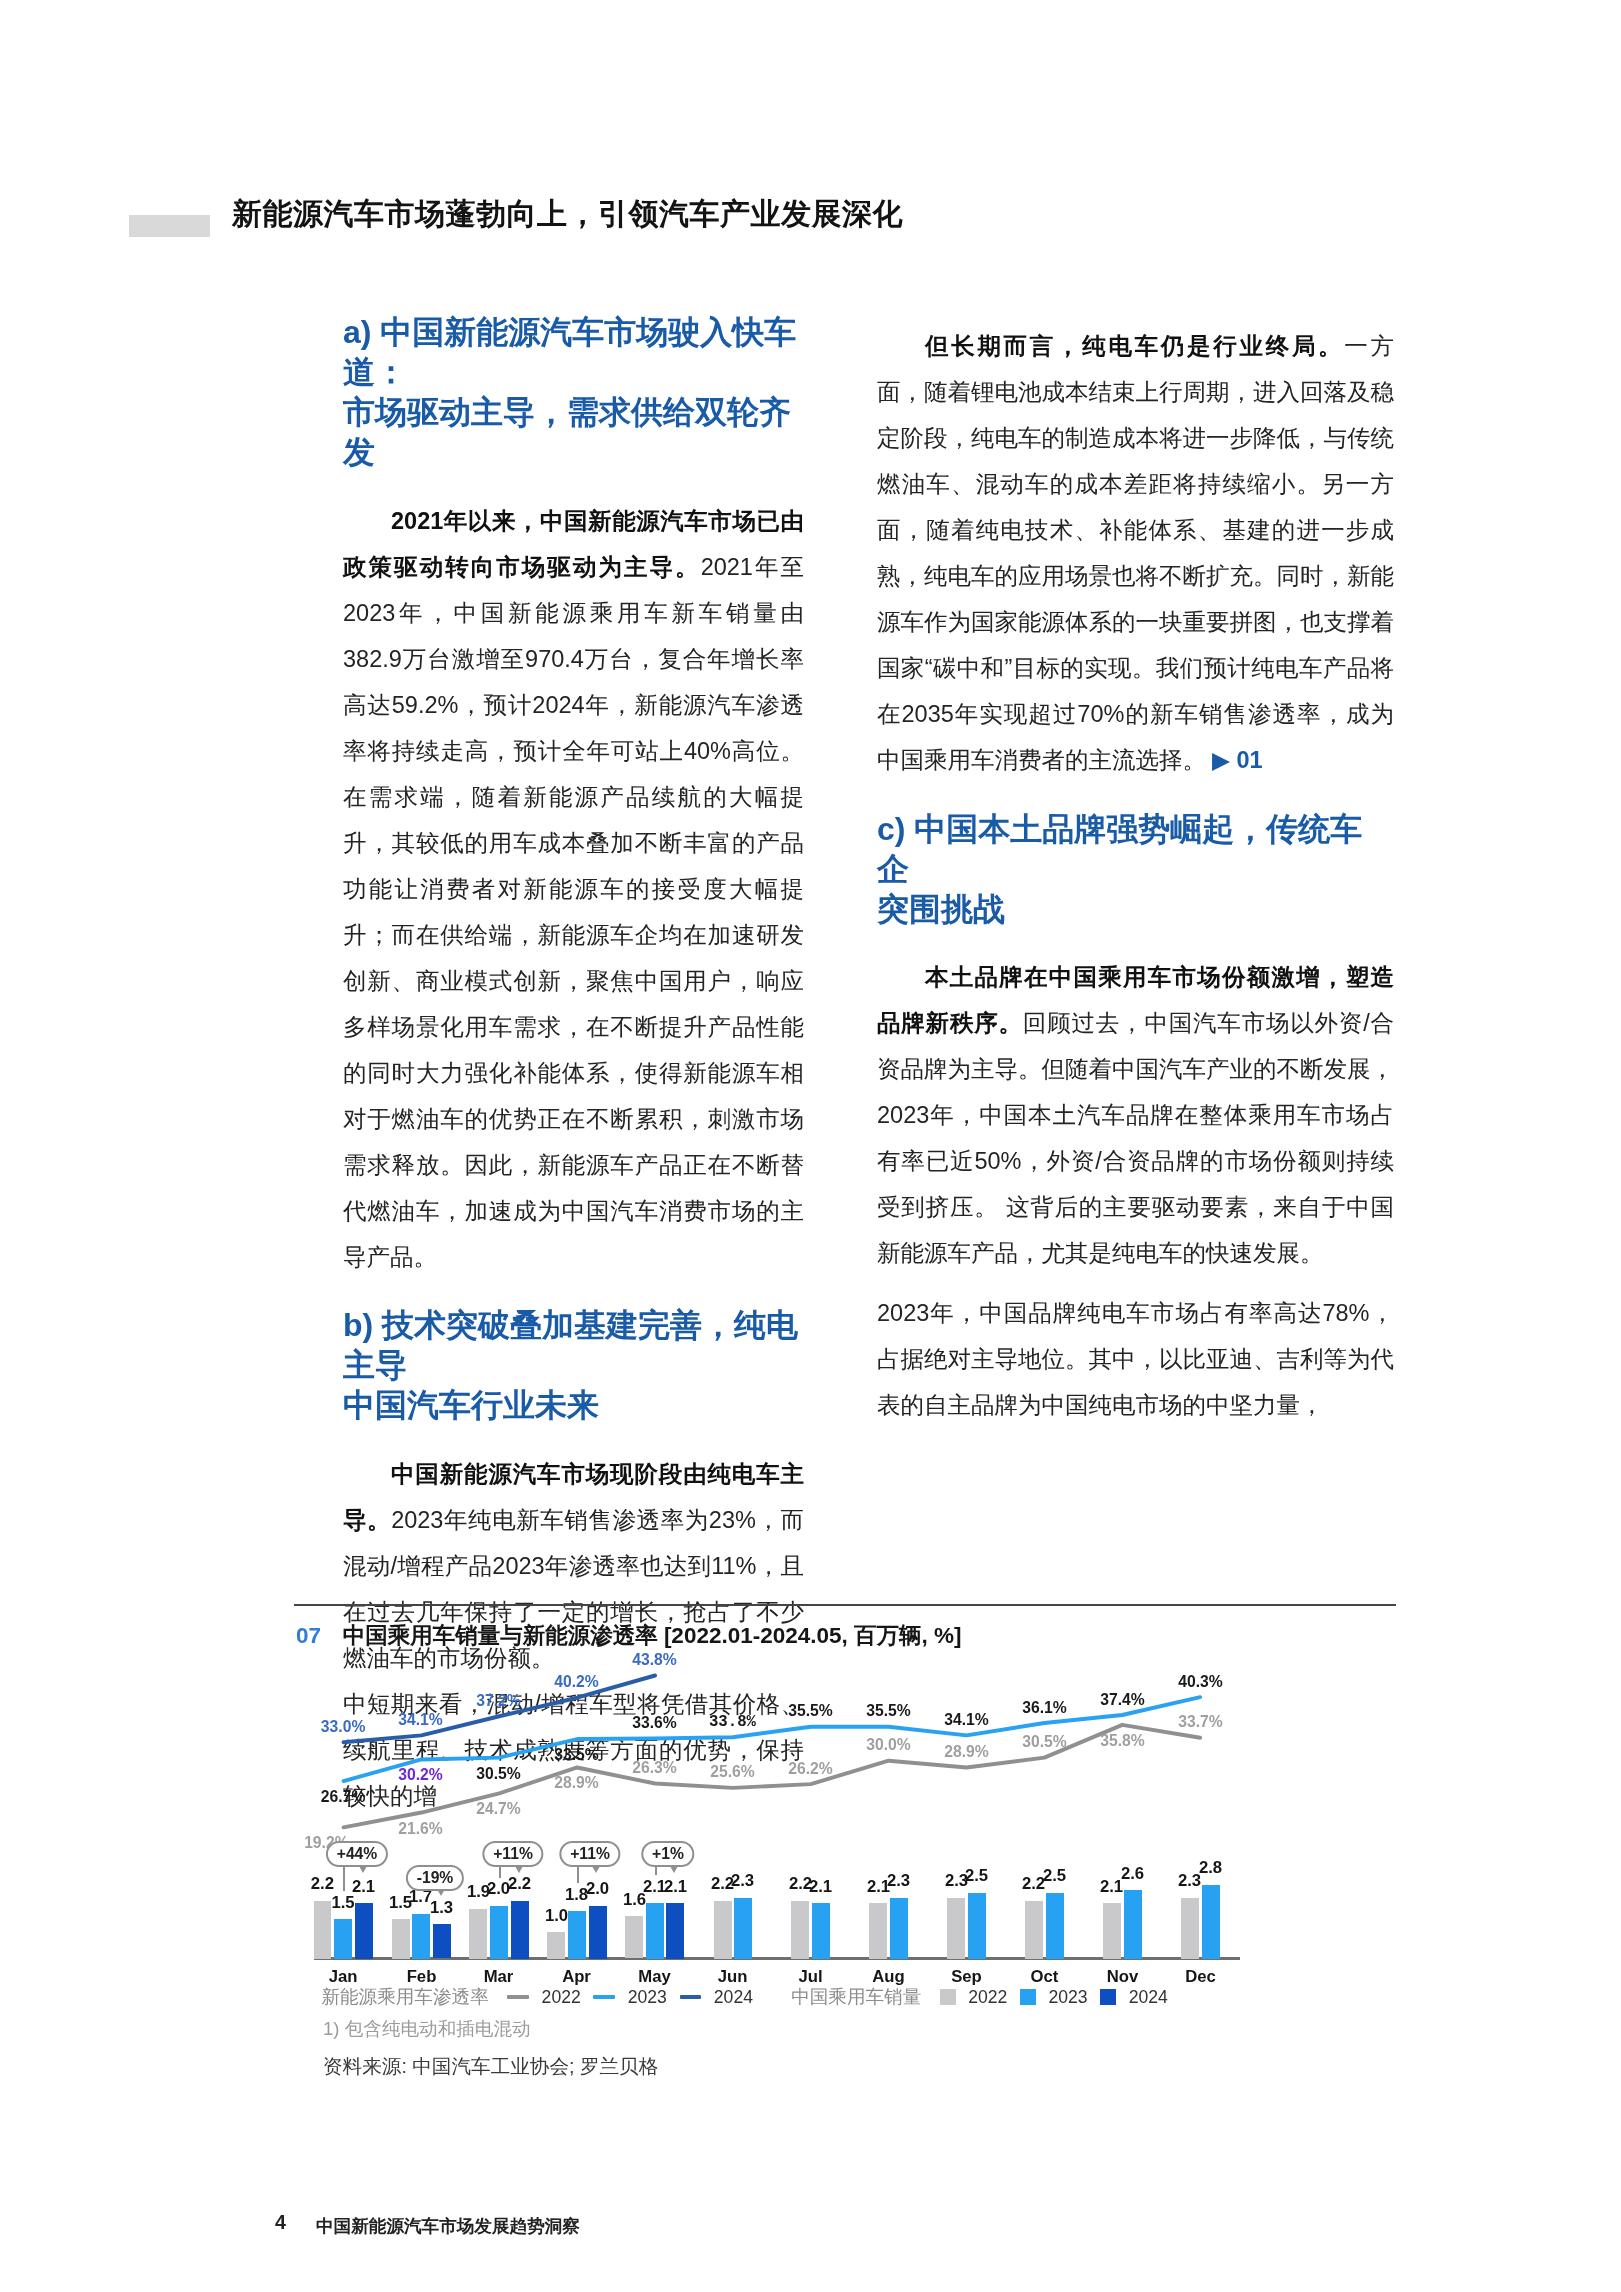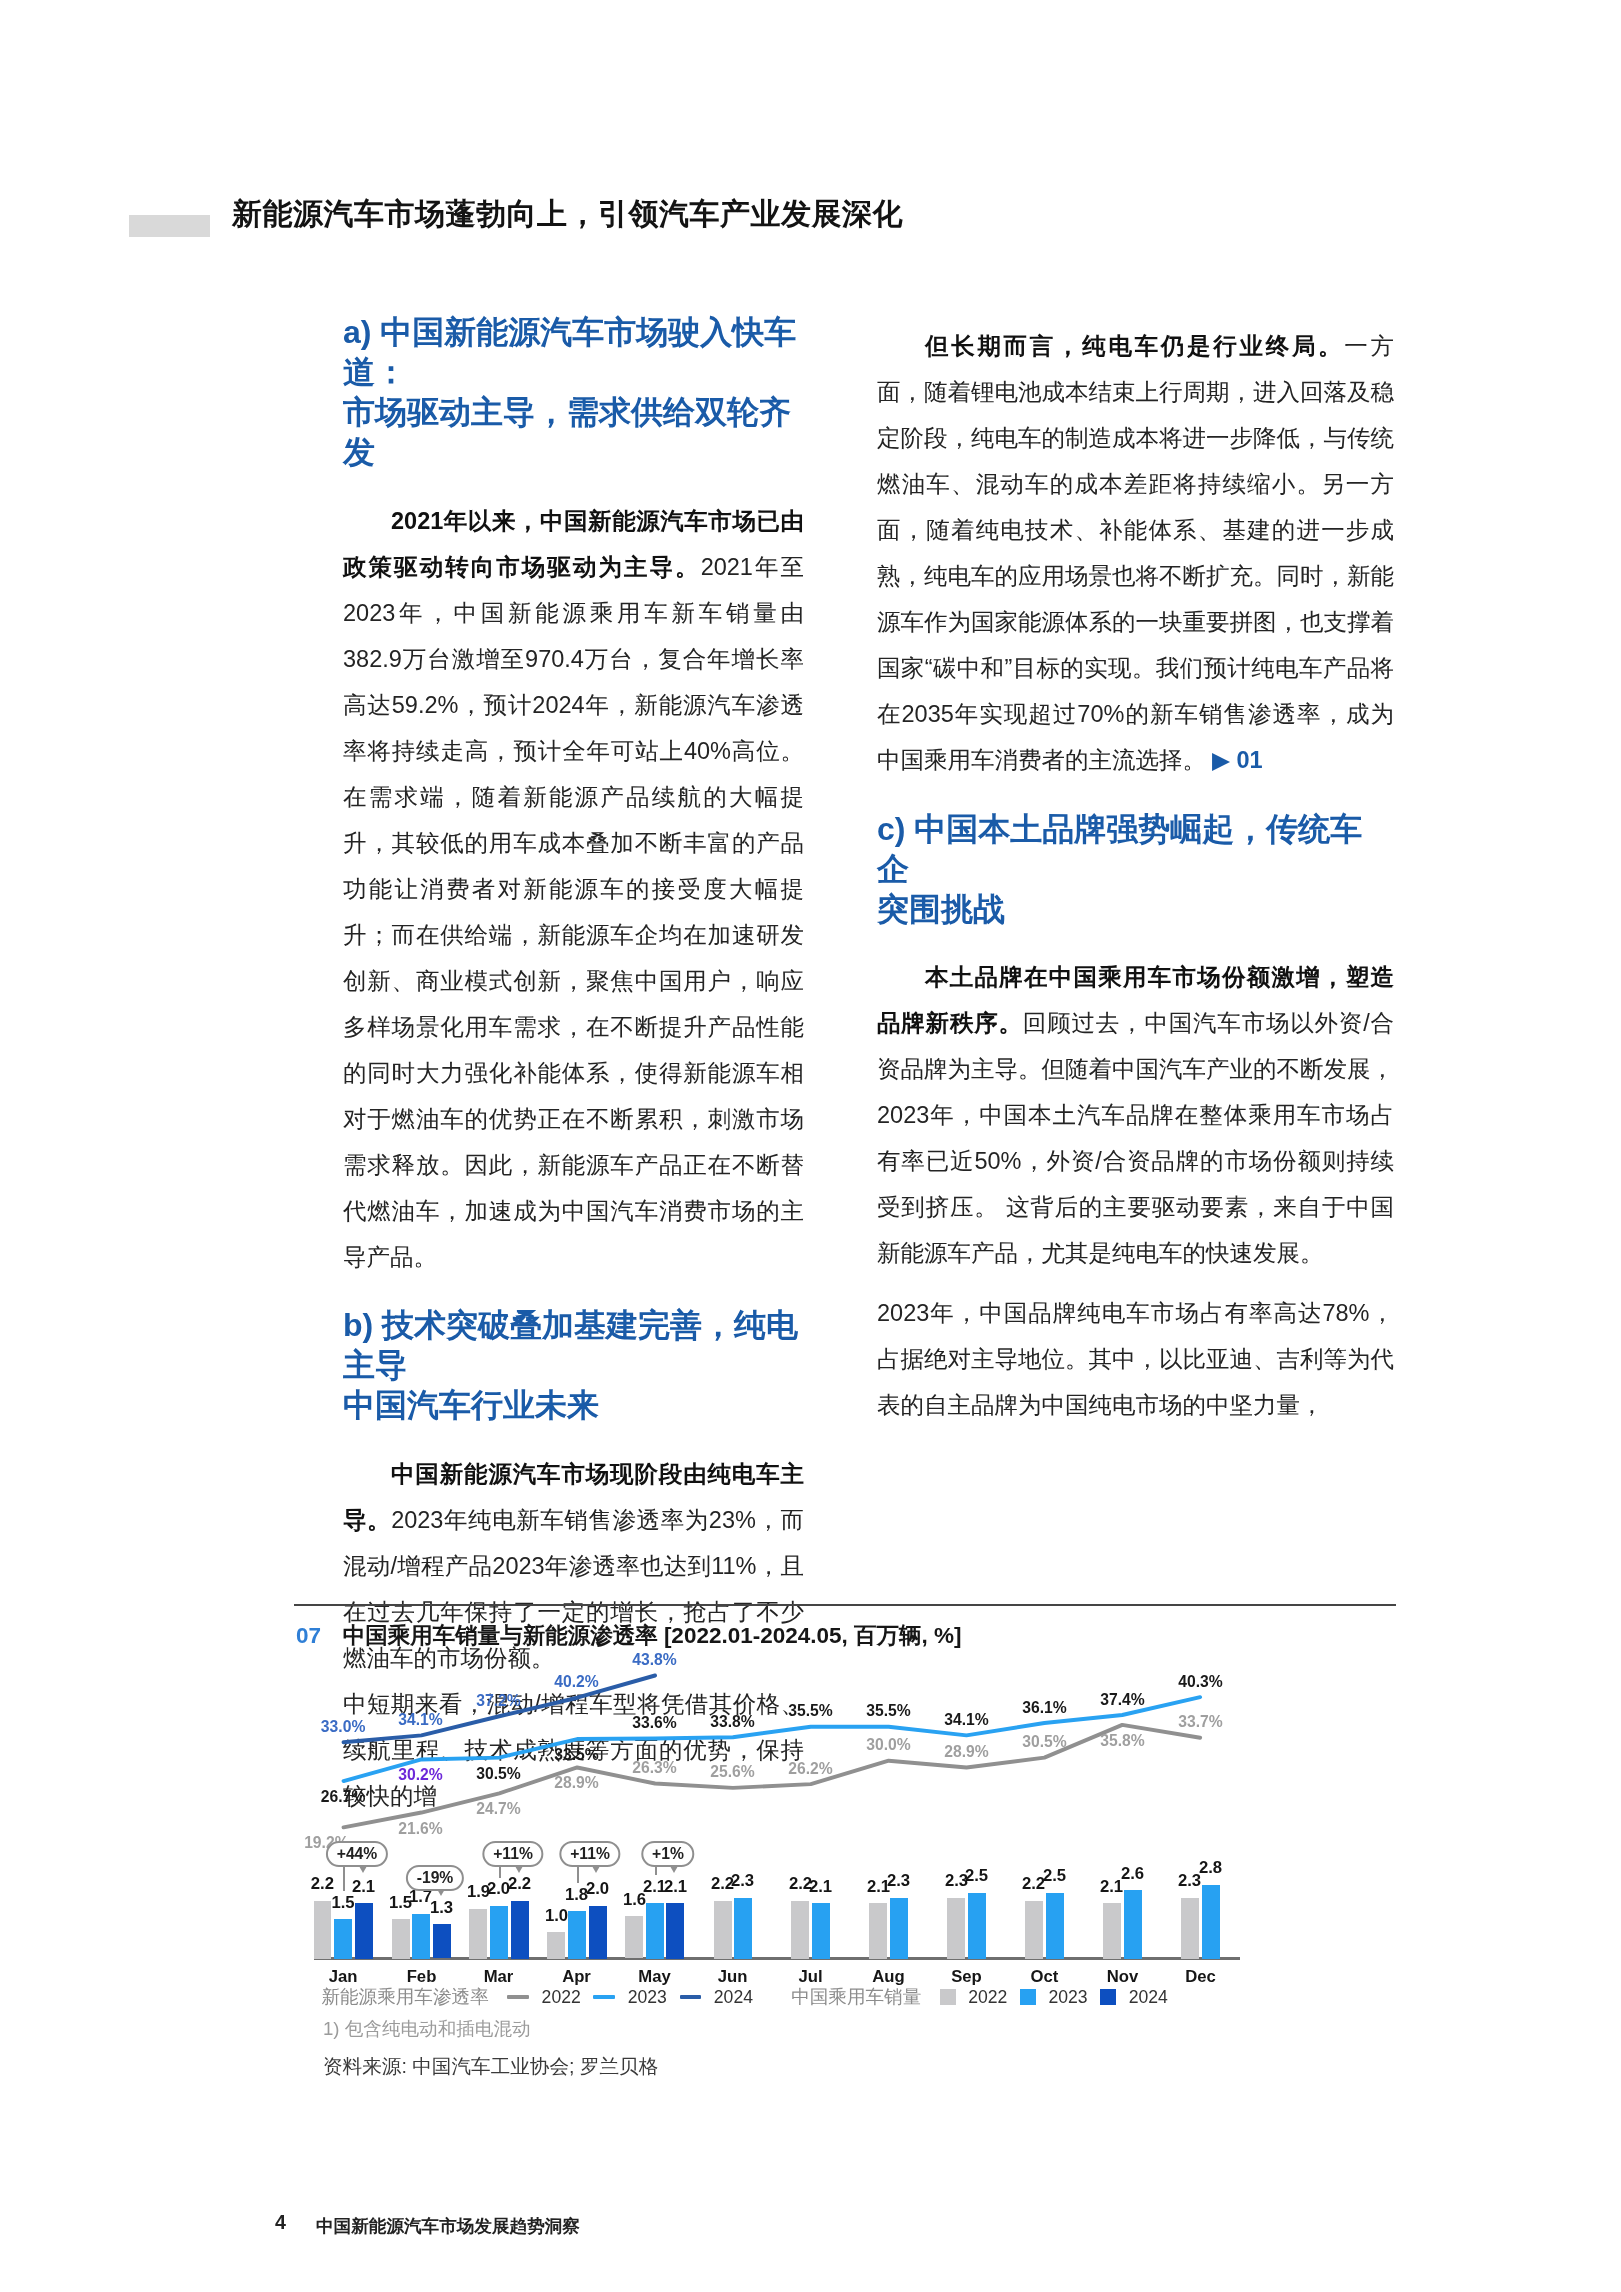--- a/index.html
+++ b/index.html
@@ -170,21 +170,21 @@
         <div class="line-label" style="left: 567px; top: 132px; color: rgb(159, 159, 159);">30.0%</div>
         <div class="line-label" style="left: 645px; top: 139px; color: rgb(159, 159, 159);">28.9%</div>
         <div class="line-label" style="left: 723px; top: 129px; color: rgb(159, 159, 159);">30.5%</div>
         <div class="line-label" style="left: 801px; top: 128px; color: rgb(159, 159, 159);">35.8%</div>
         <div class="line-label" style="left: 879px; top: 109px; color: rgb(159, 159, 159);">33.7%</div>
         <div class="line-label" style="left: 21.6px; top: 184px; color: rgb(26, 26, 26);">26.7%</div>
         <div class="line-label" style="left: 99px; top: 162px; color: #6d28d9;">30.2%</div>
         <div class="line-label" style="left: 177px; top: 161px; color: rgb(26, 26, 26);">30.5%</div>
         <div class="line-label" style="left: 255px; top: 142px; color: rgb(26, 26, 26);">33.5%</div>
         <div class="line-label" style="left: 333px; top: 110px; color: rgb(26, 26, 26);">33.6%</div>
-        <div class="line-label" style="left: 411px; top: 109px; color: rgb(26, 26, 26);">33.8%</div>
+        <div class="line-label" style="left: 411px; top: 109px; color: rgb(26, 26, 26); font-family: Liberation Mono, monospace;">33.8%</div>
         <div class="line-label" style="left: 489px; top: 98px; color: rgb(26, 26, 26);">35.5%</div>
         <div class="line-label" style="left: 567px; top: 98px; color: rgb(26, 26, 26);">35.5%</div>
         <div class="line-label" style="left: 645px; top: 107px; color: rgb(26, 26, 26);">34.1%</div>
         <div class="line-label" style="left: 723px; top: 95px; color: rgb(26, 26, 26);">36.1%</div>
         <div class="line-label" style="left: 801px; top: 87px; color: rgb(26, 26, 26);">37.4%</div>
         <div class="line-label" style="left: 879px; top: 69px; color: rgb(26, 26, 26);">40.3%</div>
         <div class="line-label" style="left: 21.6px; top: 114px; color: rgb(58, 107, 196);">33.0%</div>
         <div class="line-label" style="left: 99px; top: 107px; color: rgb(58, 107, 196);">34.1%</div>
         <div class="line-label" style="left: 177px; top: 88px; color: rgb(58, 107, 196);">37.2%</div>
         <div class="line-label" style="left: 255px; top: 69px; color: rgb(58, 107, 196);">40.2%</div>

